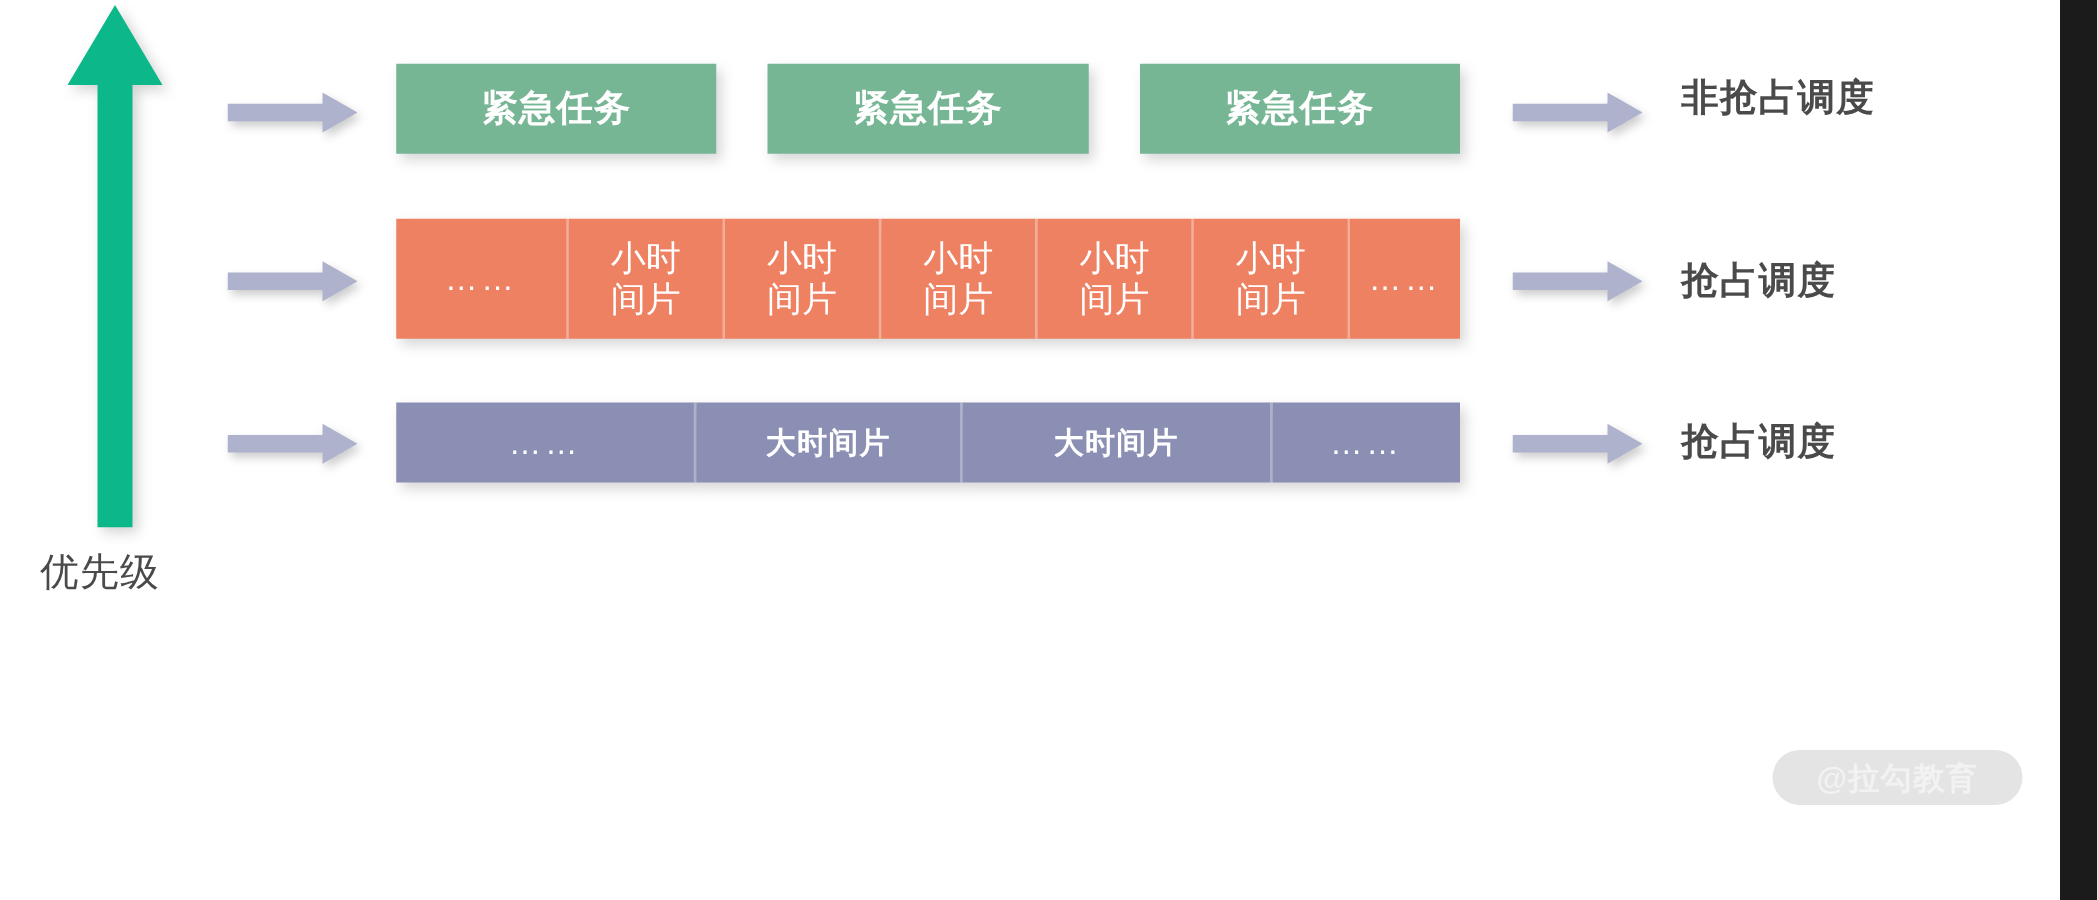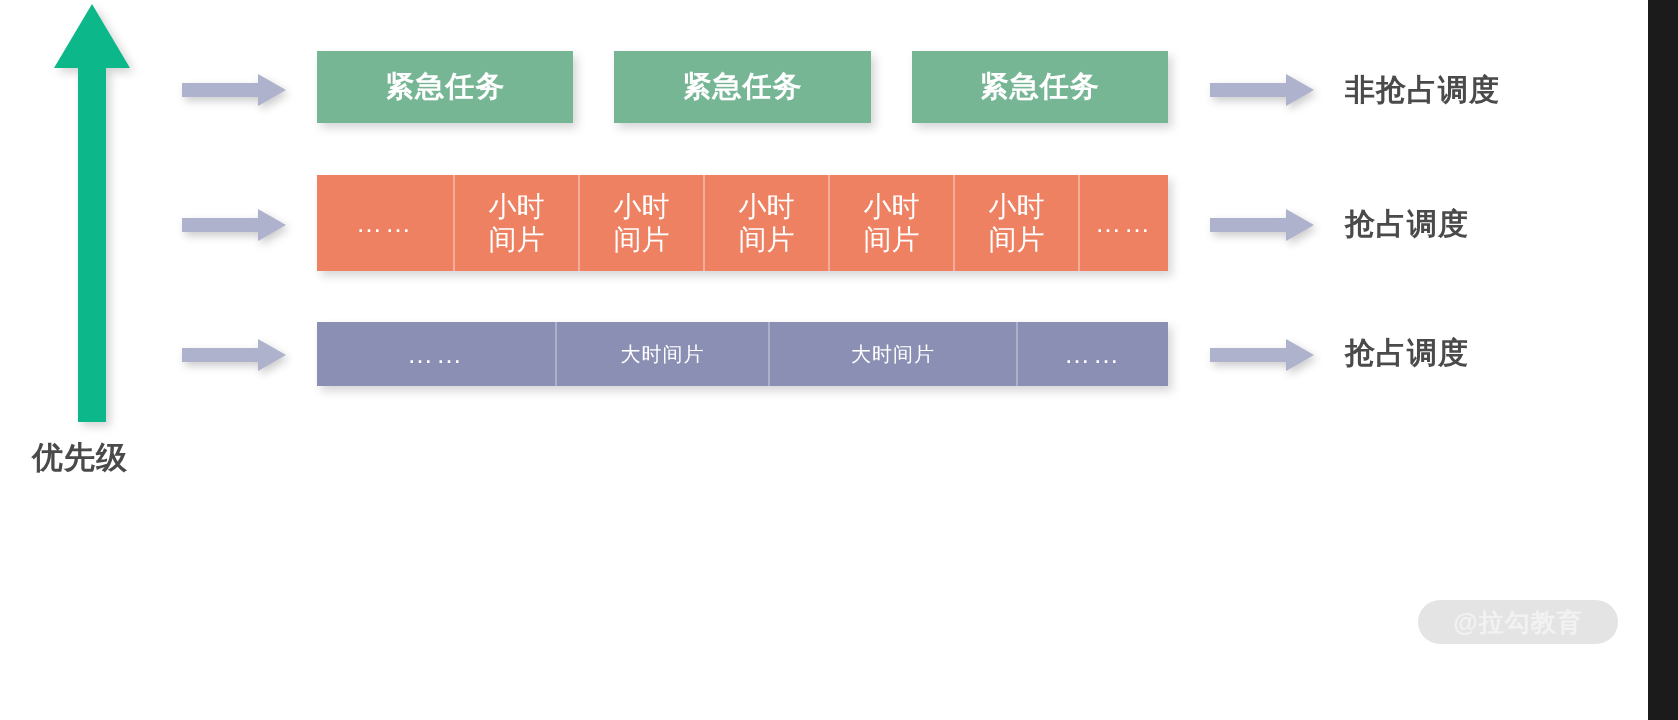--- a/index.html
+++ b/index.html
@@ -103,22 +103,22 @@
     top: 322px;
     width: 851px;
     height: 64px;
   }
   .big-cell {
     background: #8a8fb3;
     display: flex;
     align-items: center;
     justify-content: center;
     color: #ffffff;
-    font-size: 20px;
-    font-weight: normal;
+    font-size: 24px;
+    font-weight: bold;
     letter-spacing: 1px;
     border-right: 2px solid rgba(255,255,255,0.30);
     box-sizing: border-box;
   }
   .big-cell:last-child { border-right: none; }
   .big-cell.ellipsis {
     font-size: 26px;
     letter-spacing: 3px;
     font-weight: normal;
   }
@@ -126,32 +126,32 @@
   
   .side-label {
     position: absolute;
     left: 1345px;
     color: #4a4a4a;
     font-size: 30px;
     font-weight: bold;
     letter-spacing: 1px;
     white-space: nowrap;
   }
-  .sl-1 { top: 70px; }
+  .sl-1 { top: 58px; }
   .sl-2 { top: 204px; }
   .sl-3 { top: 333px; }
 
   
   .priority-caption {
     position: absolute;
     left: 32px;
     top: 437px;
     color: #4a4a4a;
     font-size: 31px;
-    font-weight: bold;
+    font-weight: normal;
     letter-spacing: 1px;
   }
 
   
   .watermark {
     position: absolute;
     left: 1418px;
     top: 600px;
     width: 200px;
     height: 44px;

